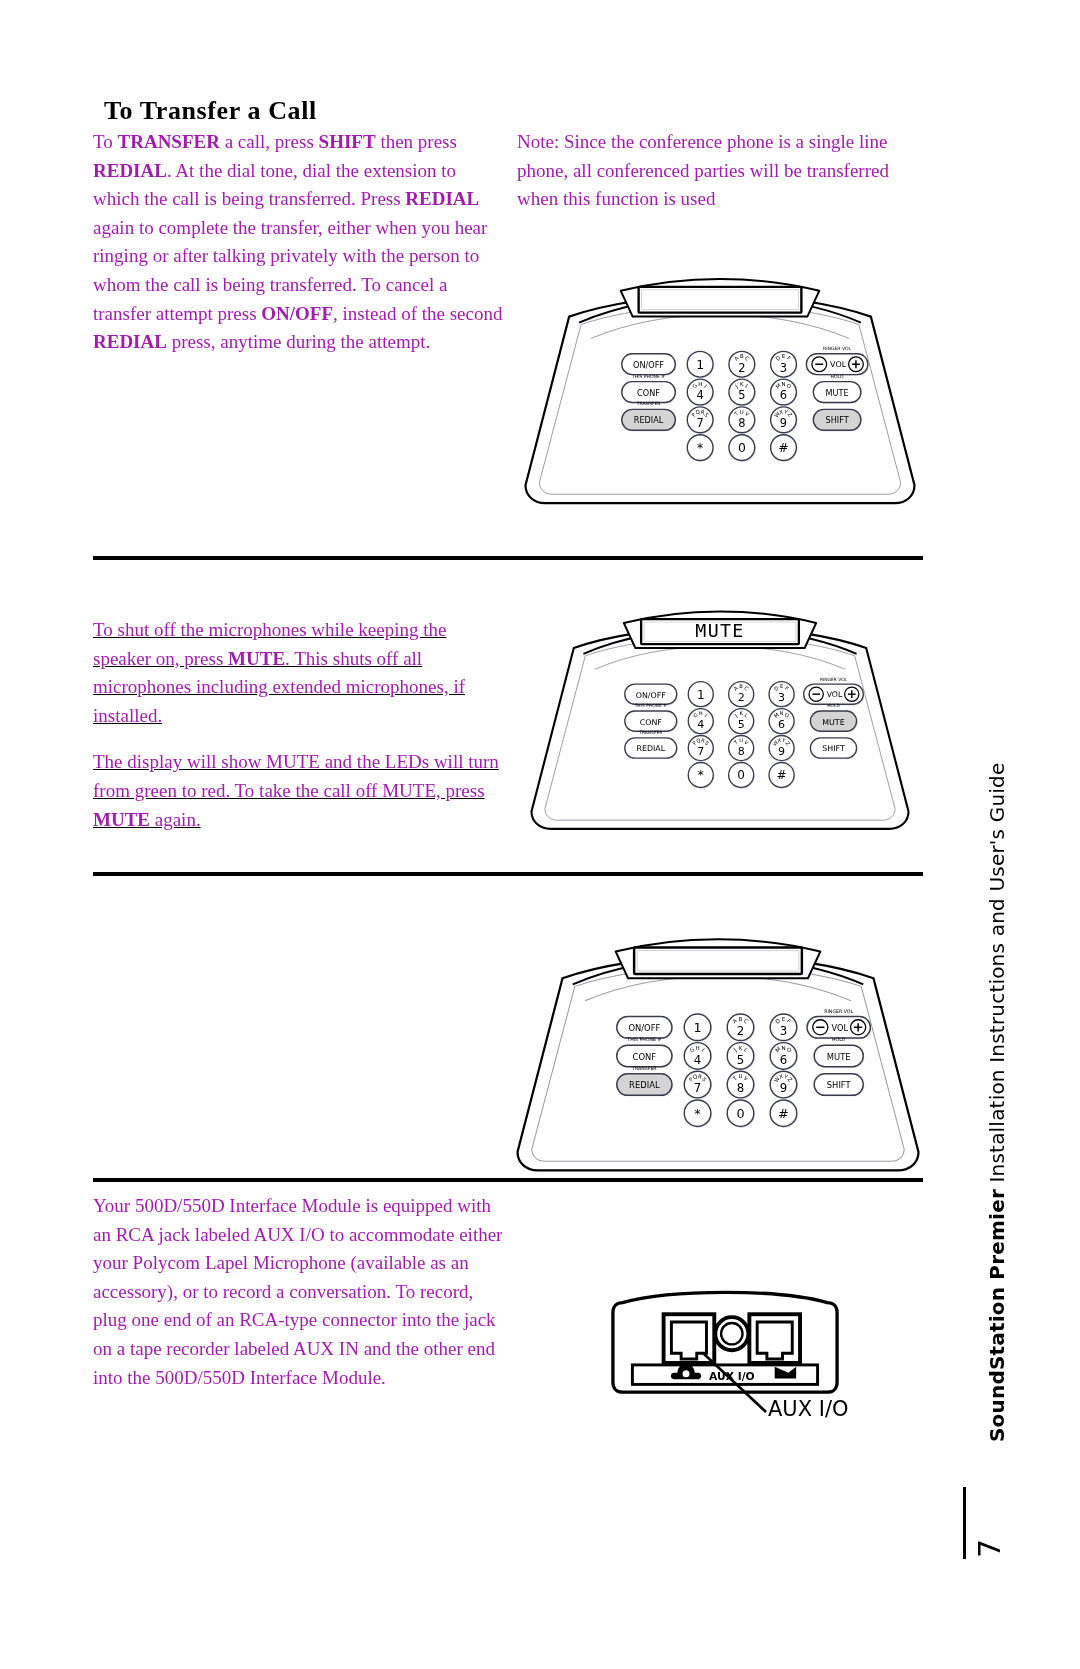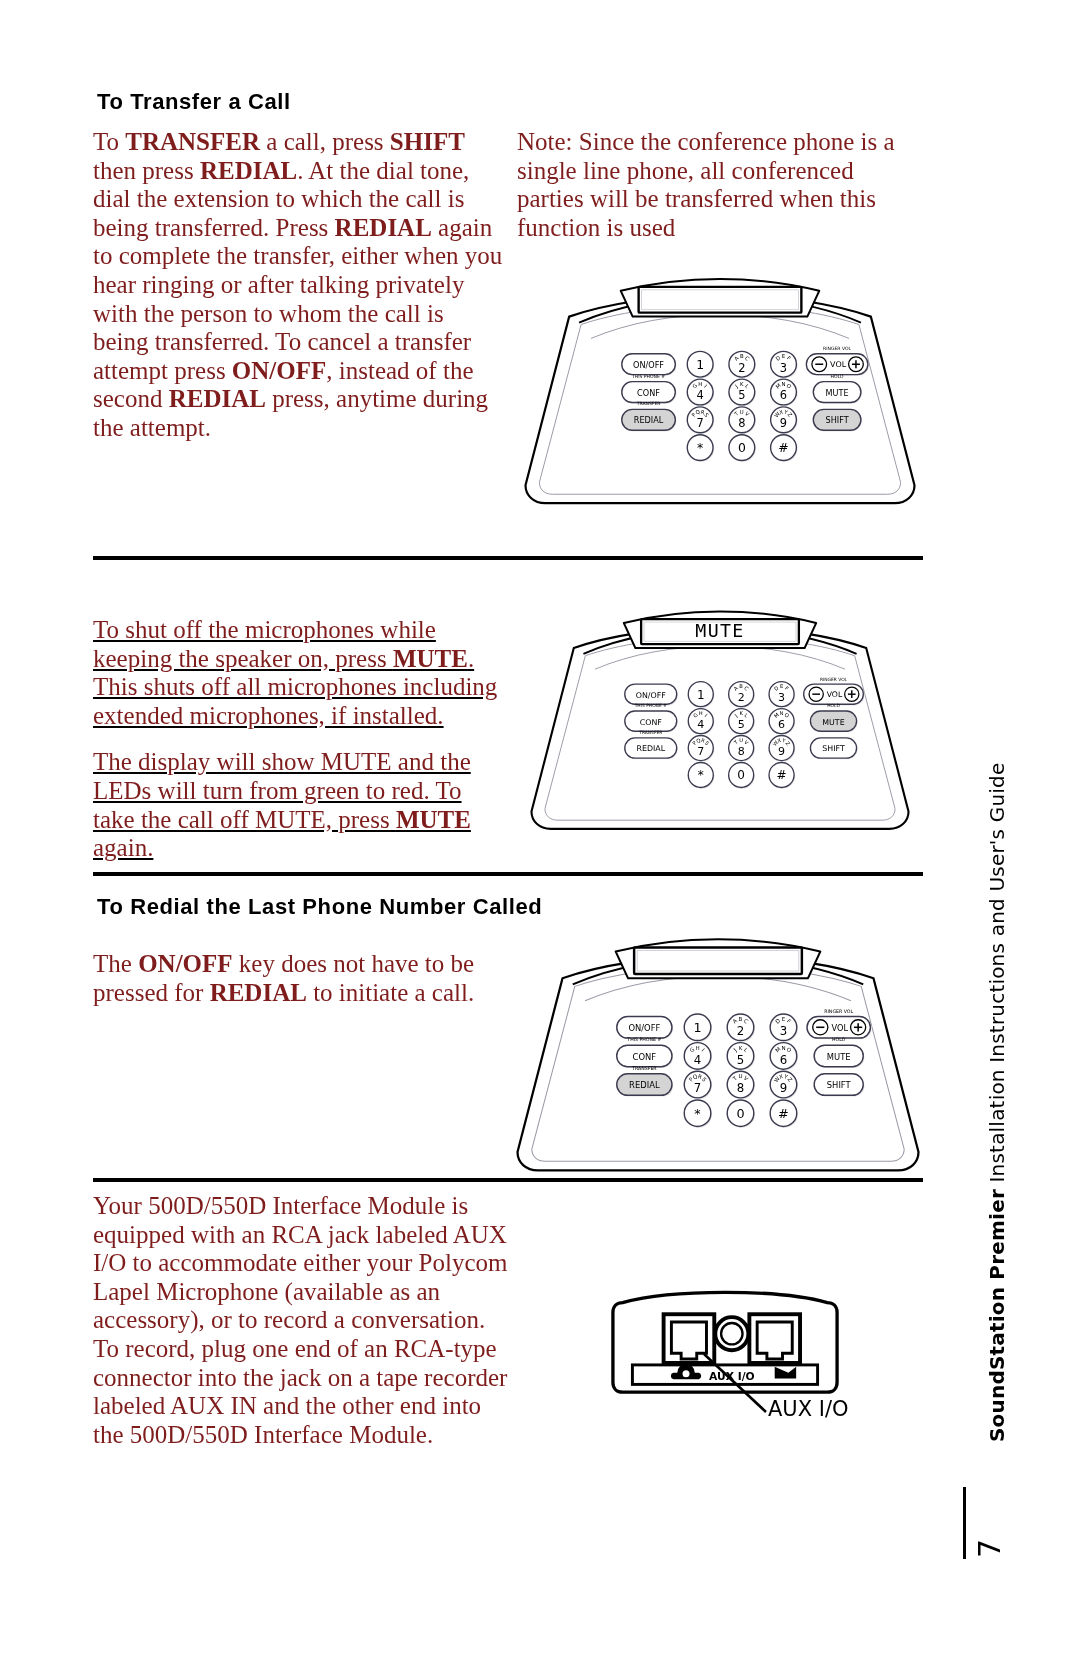--- a/index.html
+++ b/index.html
@@ -15,32 +15,32 @@
     color: #000;
     overflow: hidden;
   }
   .page {
     position: absolute;
     inset: 0;
   }
 
   
   .heading {
-    font-family: Liberation Sans, sans-serif;
+    font-family: Liberation Serif, serif;
     font-weight: bold;
-    font-size: 22px;
+    font-size: 26px;
     letter-spacing: 0.6px;
     color: #000;
-    margin: 4px;
+    margin: 11px;
   }
   .body-text {
     font-family: "Liberation Serif", serif;
-    font-size: 25px;
+    font-size: 19px;
     line-height: 28.6px;
-    color: #7f1d1d;
+    color: #a21caf;
     margin: 0;
   }
   .body-text b { font-weight: bold; }
 
   .rule {
     position: absolute;
     height: 4px;
     background: #000;
   }
 
@@ -398,26 +398,22 @@
         <g>
           <rect x="295.2" y="146.7" width="48" height="21" rx="10.5" fill="#e6e6e6"></rect>
           <rect x="294" y="145.5" width="48" height="21" rx="10.5" fill="#ffffff" stroke="#3b3b4f" stroke-width="1.4"></rect>
           <text x="318" y="159.6" text-anchor="middle" font-family="DejaVu Sans, sans-serif" font-size="8.2" fill="#000000">SHIFT</text>
         </g>
       </svg>
     </div>
 
   <div class="rule" style="left:93px; top:872px; width:830px;"></div>
 
-  <div class="sec" style="left:93px; top:890px; width:700px;">
-    <h2 class="heading">To Redial the Last Phone Number Called</h2>
-  </div>
 
   <div class="sec col-left" style="left:93px; top:932px;">
-    <p class="body-text" style="margin-top:18px;">The <b>ON/OFF</b> key does not have to be pressed for <b>REDIAL</b> to initiate a call.</p>
   </div>
 
   <div class="phone" id="phone-3" style="left:512px; top:925px; width:412px; height:268px;">
       <svg viewBox="0 0 400 262" width="100%" height="100%" xmlns="http://www.w3.org/2000/svg">
         <path d="M200,30 C262,30 318,40 352,52 L396,222
           C396,232 388,240 376,240 L24,240 C12,240 4,232 4,222
           L48,52 C82,40 138,30 200,30 Z" fill="#ffffff" stroke="#000000" stroke-width="2.2" stroke-linejoin="round"></path>
         <path d="M200,40 C256,40 308,49 340,60 L382,219
           C382,226 377,231 369,231 L31,231 C23,231 18,226 18,219
           L60,60 C92,49 144,40 200,40 Z" fill="none" stroke="#9a9aa6" stroke-width="1"></path>

